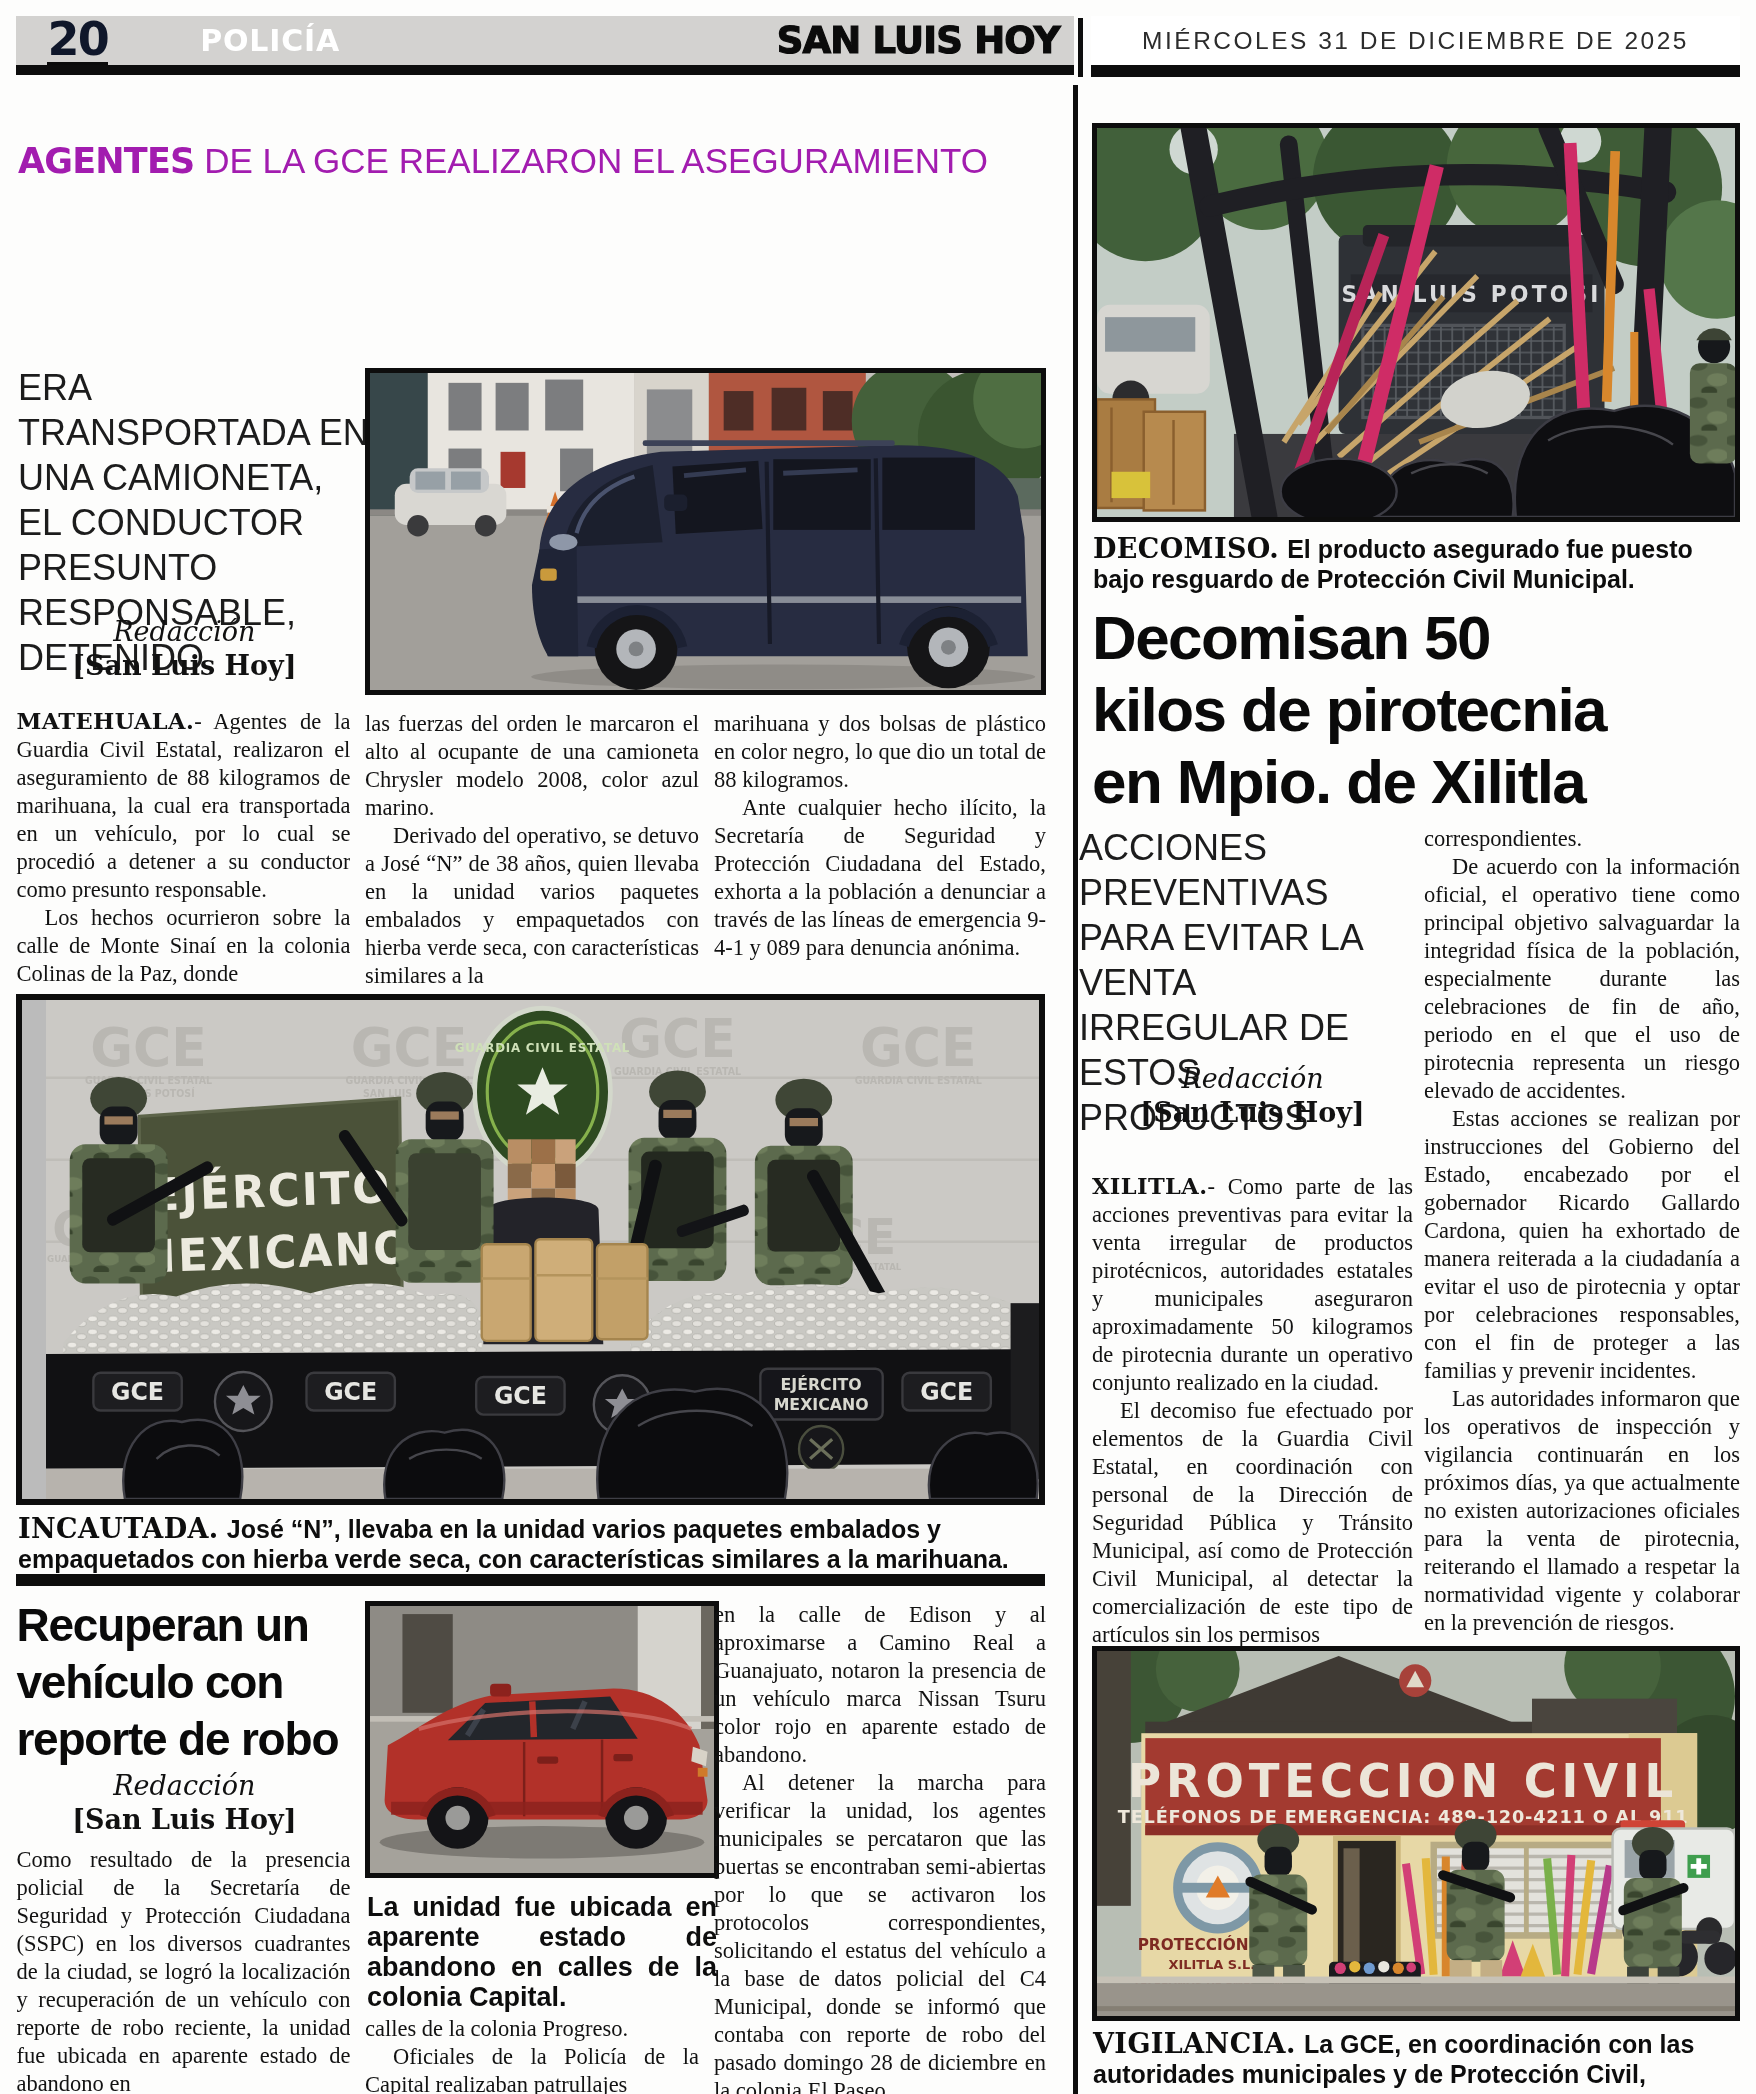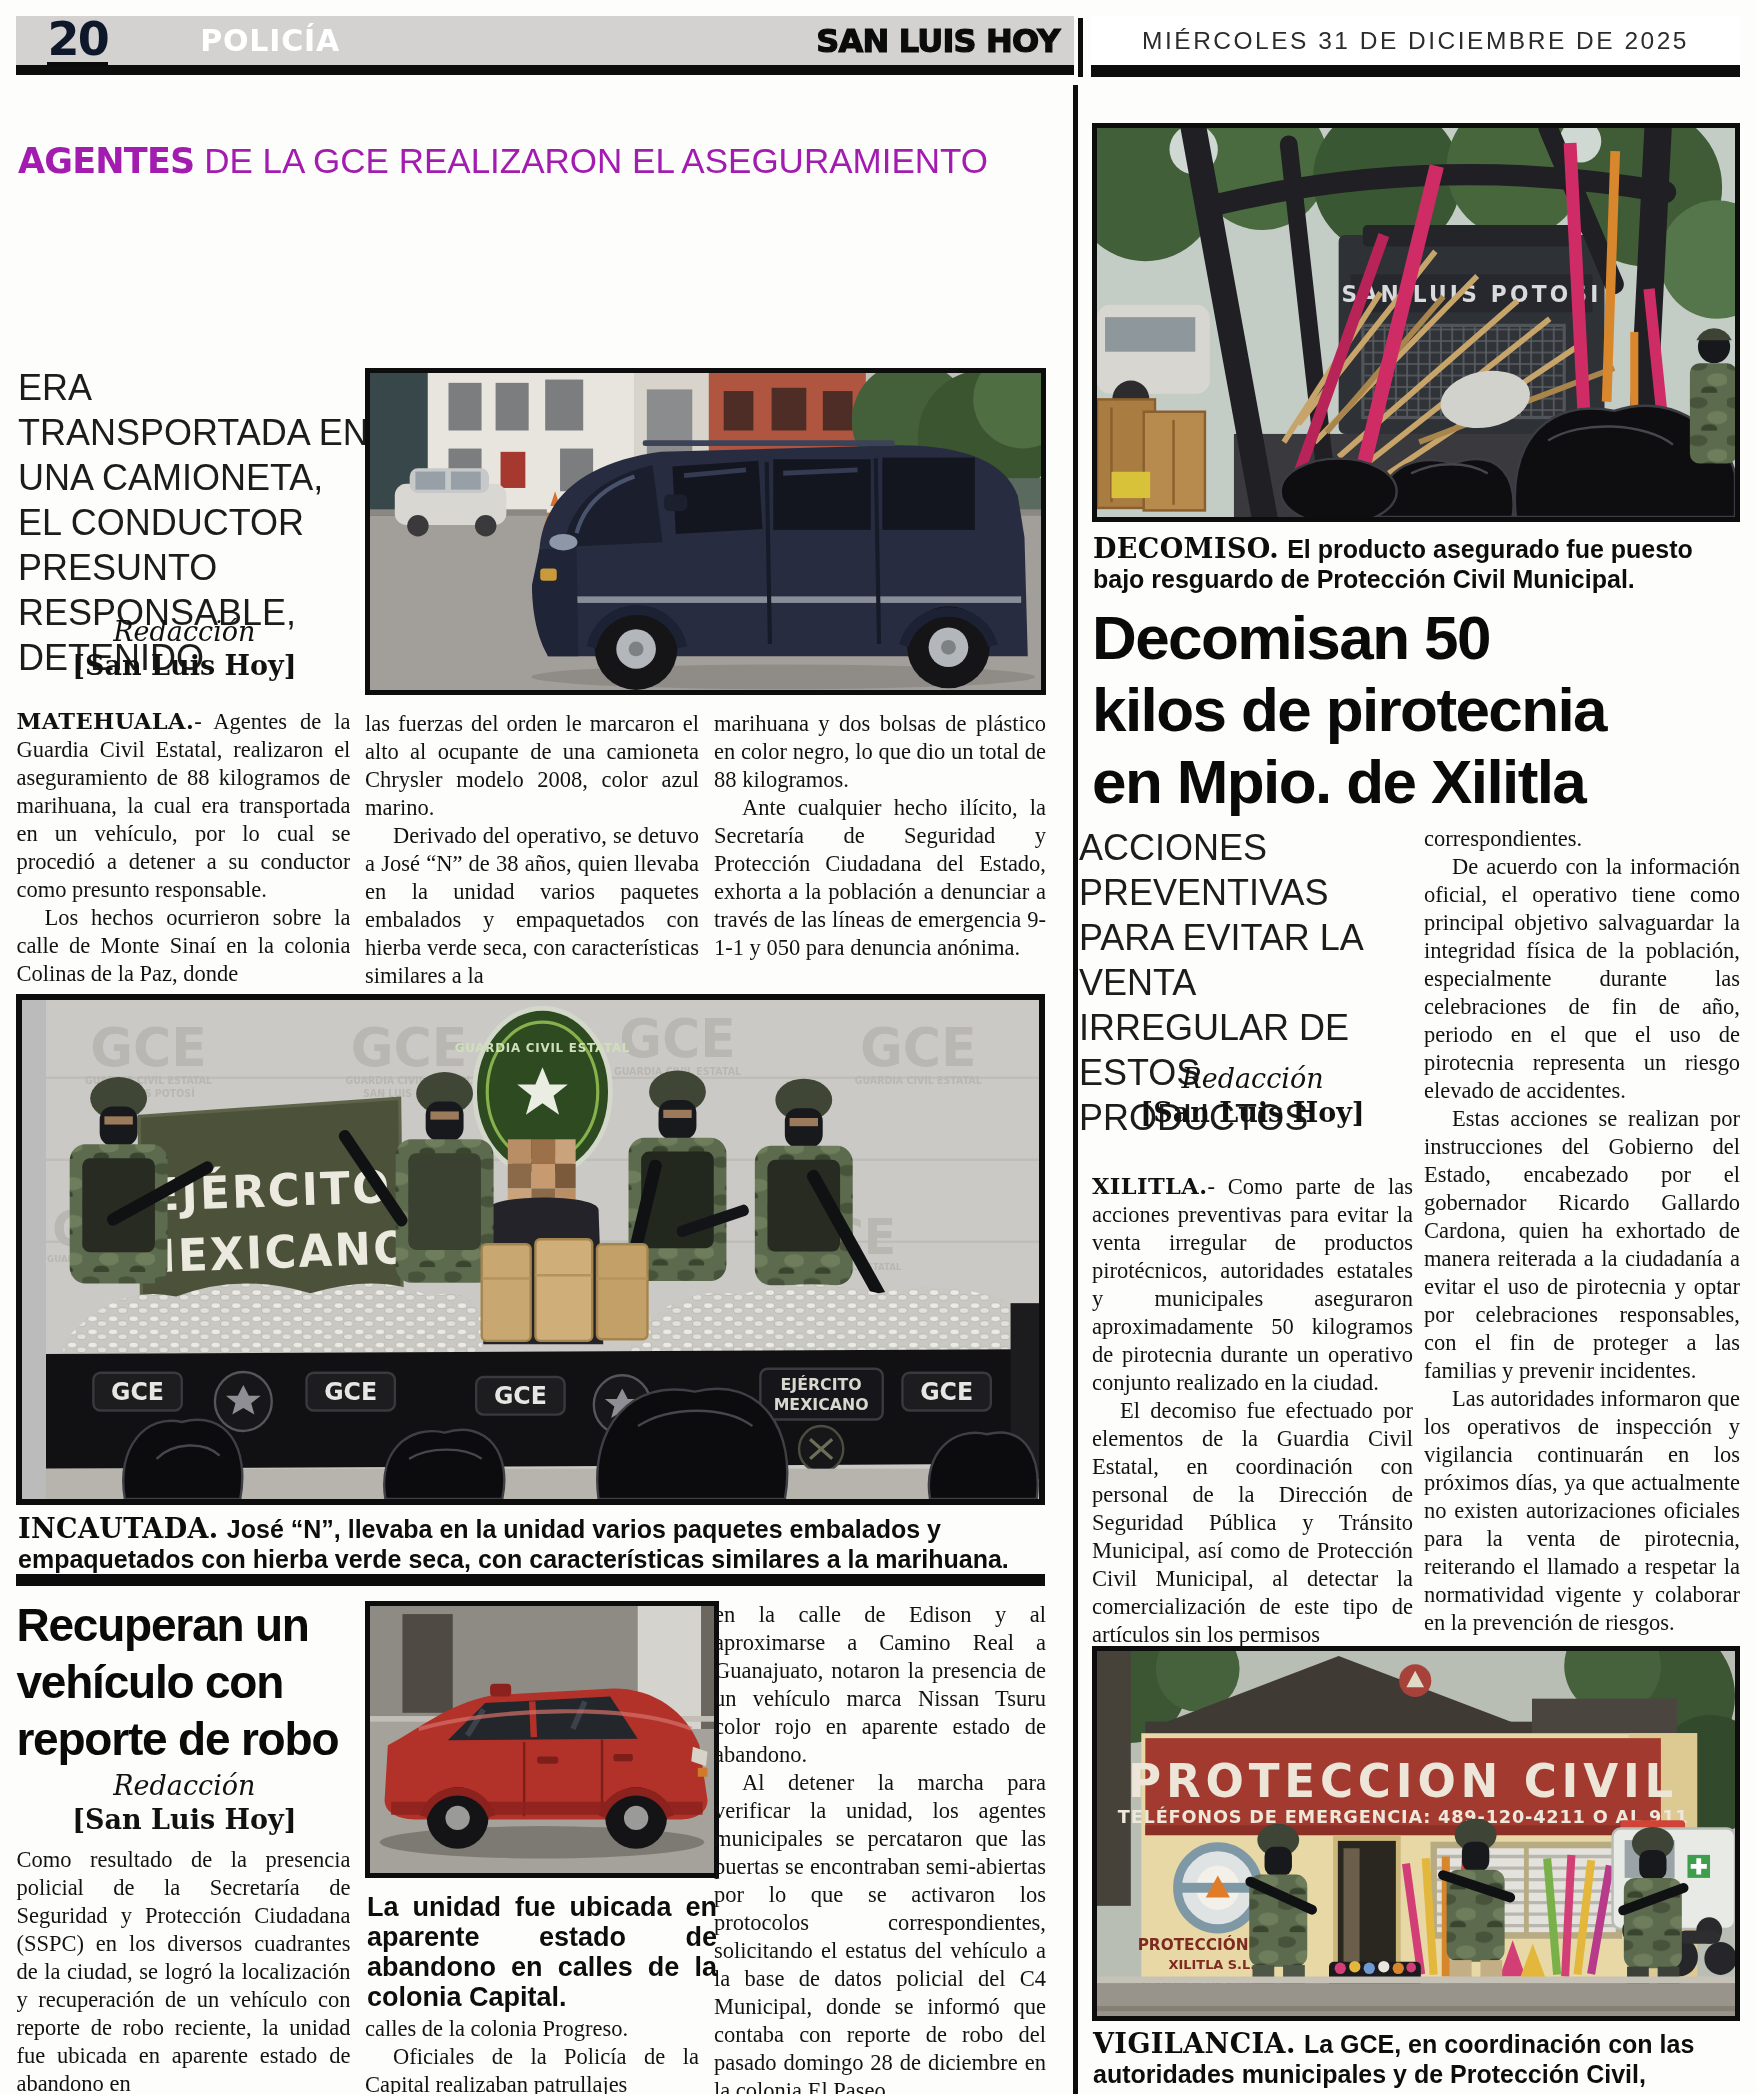--- a/index.html
+++ b/index.html
@@ -6,21 +6,21 @@
   .page{position:relative;width:1756px;height:2095px;background:#fdfdfc;overflow:hidden;
         font-family:"Liberation Serif",serif;color:#111;}
   .abs{position:absolute;}
 
   
   .band{left:16.4px;top:16.4px;width:1058px;height:49px;background:#d3d2d0;display:flex;align-items:center;}
   .pageno{font-family:"DejaVu Sans",sans-serif;font-weight:bold;font-size:46px;color:#0f172a;
           margin-left:31px;border-bottom:4.1px solid #0b0b0b;line-height:1;padding-bottom:0.8px;letter-spacing:-1.6px;}
   .section{font-family:"DejaVu Sans",sans-serif;font-weight:bold;font-size:30px;color:#fff;
            margin-left:92px;letter-spacing:0.8px;}
-  .masthead{font-family:"DejaVu Sans",sans-serif;font-weight:bold;font-size:32px;color:#0b0b0b;
+  .masthead{font-family:"DejaVu Sans",sans-serif;font-weight:bold;font-size:37px;color:#0b0b0b;
             margin-left:auto;margin-right:14.7px;letter-spacing:-0.8px;-webkit-text-stroke:1.2px #0b0b0b;}
   .band-rule{left:16.4px;top:65px;width:1058px;height:9.8px;background:#0d0d0d;}
   .hdr-vrule{left:1078px;top:18px;width:4.9px;height:59px;background:#0d0d0d;}
   .datebox{left:1091px;top:16.4px;width:649px;height:49px;background:#fff;display:flex;align-items:center;justify-content:center;}
   .date{font-family:"Liberation Sans",sans-serif;font-size:24.5px;letter-spacing:2.5px;color:#2c2c2c;}
   .date-rule{left:1091px;top:65px;width:649px;height:11.5px;background:#0d0d0d;}
   .main-vrule{left:1073px;top:85px;width:4.9px;height:2010px;background:#0d0d0d;}
 
   
   .kicker{left:18px;top:141px;width:1047px;font-family:"Liberation Sans",sans-serif;font-size:35px;color:#a21caf;white-space:nowrap;}
@@ -172,21 +172,21 @@
   <div class="abs body art1col1">
     <p><span class="blead">MATEHUALA.</span><span>- Agentes de la Guardia Civil Estatal, realizaron el aseguramiento de 88 kilogramos de marihuana, la cual era transportada en un vehículo, por lo cual se procedió a detener a su conductor como presunto responsable.</span></p>
     <p class="ind">Los hechos ocurrieron sobre la calle de Monte Sinaí en la colonia Colinas de la Paz, donde</p>
   </div>
   <div class="abs body art1col2">
     <p>las fuerzas del orden le marcaron el alto al ocupante de una camioneta Chrysler modelo 2008, color azul marino.</p>
     <p class="ind">Derivado del operativo, se detuvo a José “N” de 38 años, quien llevaba en la unidad varios paquetes embalados y empaquetados con hierba verde seca, con características similares a la</p>
   </div>
   <div class="abs body art1col3">
     <p>marihuana y dos bolsas de plástico en color negro, lo que dio un total de 88 kilogramos.</p>
-    <p class="ind">Ante cualquier hecho ilícito, la Secretaría de Seguridad y Protección Ciudadana del Estado, exhorta a la población a denunciar a través de las líneas de emergencia 9-1-1 y 050 para denuncia anónima.</p>
+    <p class="ind">Ante cualquier hecho ilícito, la Secretaría de Seguridad y Protección Ciudadana del Estado, exhorta a la población a denunciar a través de las líneas de emergencia 9-4-1 y 089 para denuncia anónima.</p>
   </div>
 
   <div class="abs photo gcephoto">
     <svg viewBox="0 0 1258 609" preserveAspectRatio="none">
       <defs>
         <pattern id="camoA" width="46" height="46" patternUnits="userSpaceOnUse">
           <rect width="46" height="46" fill="#5c6a4d"></rect>
           <ellipse cx="10" cy="12" rx="12" ry="7" fill="#47543b"></ellipse>
           <ellipse cx="34" cy="30" rx="13" ry="8" fill="#6e7d5b"></ellipse>
           <ellipse cx="24" cy="44" rx="10" ry="6" fill="#39452e"></ellipse>

